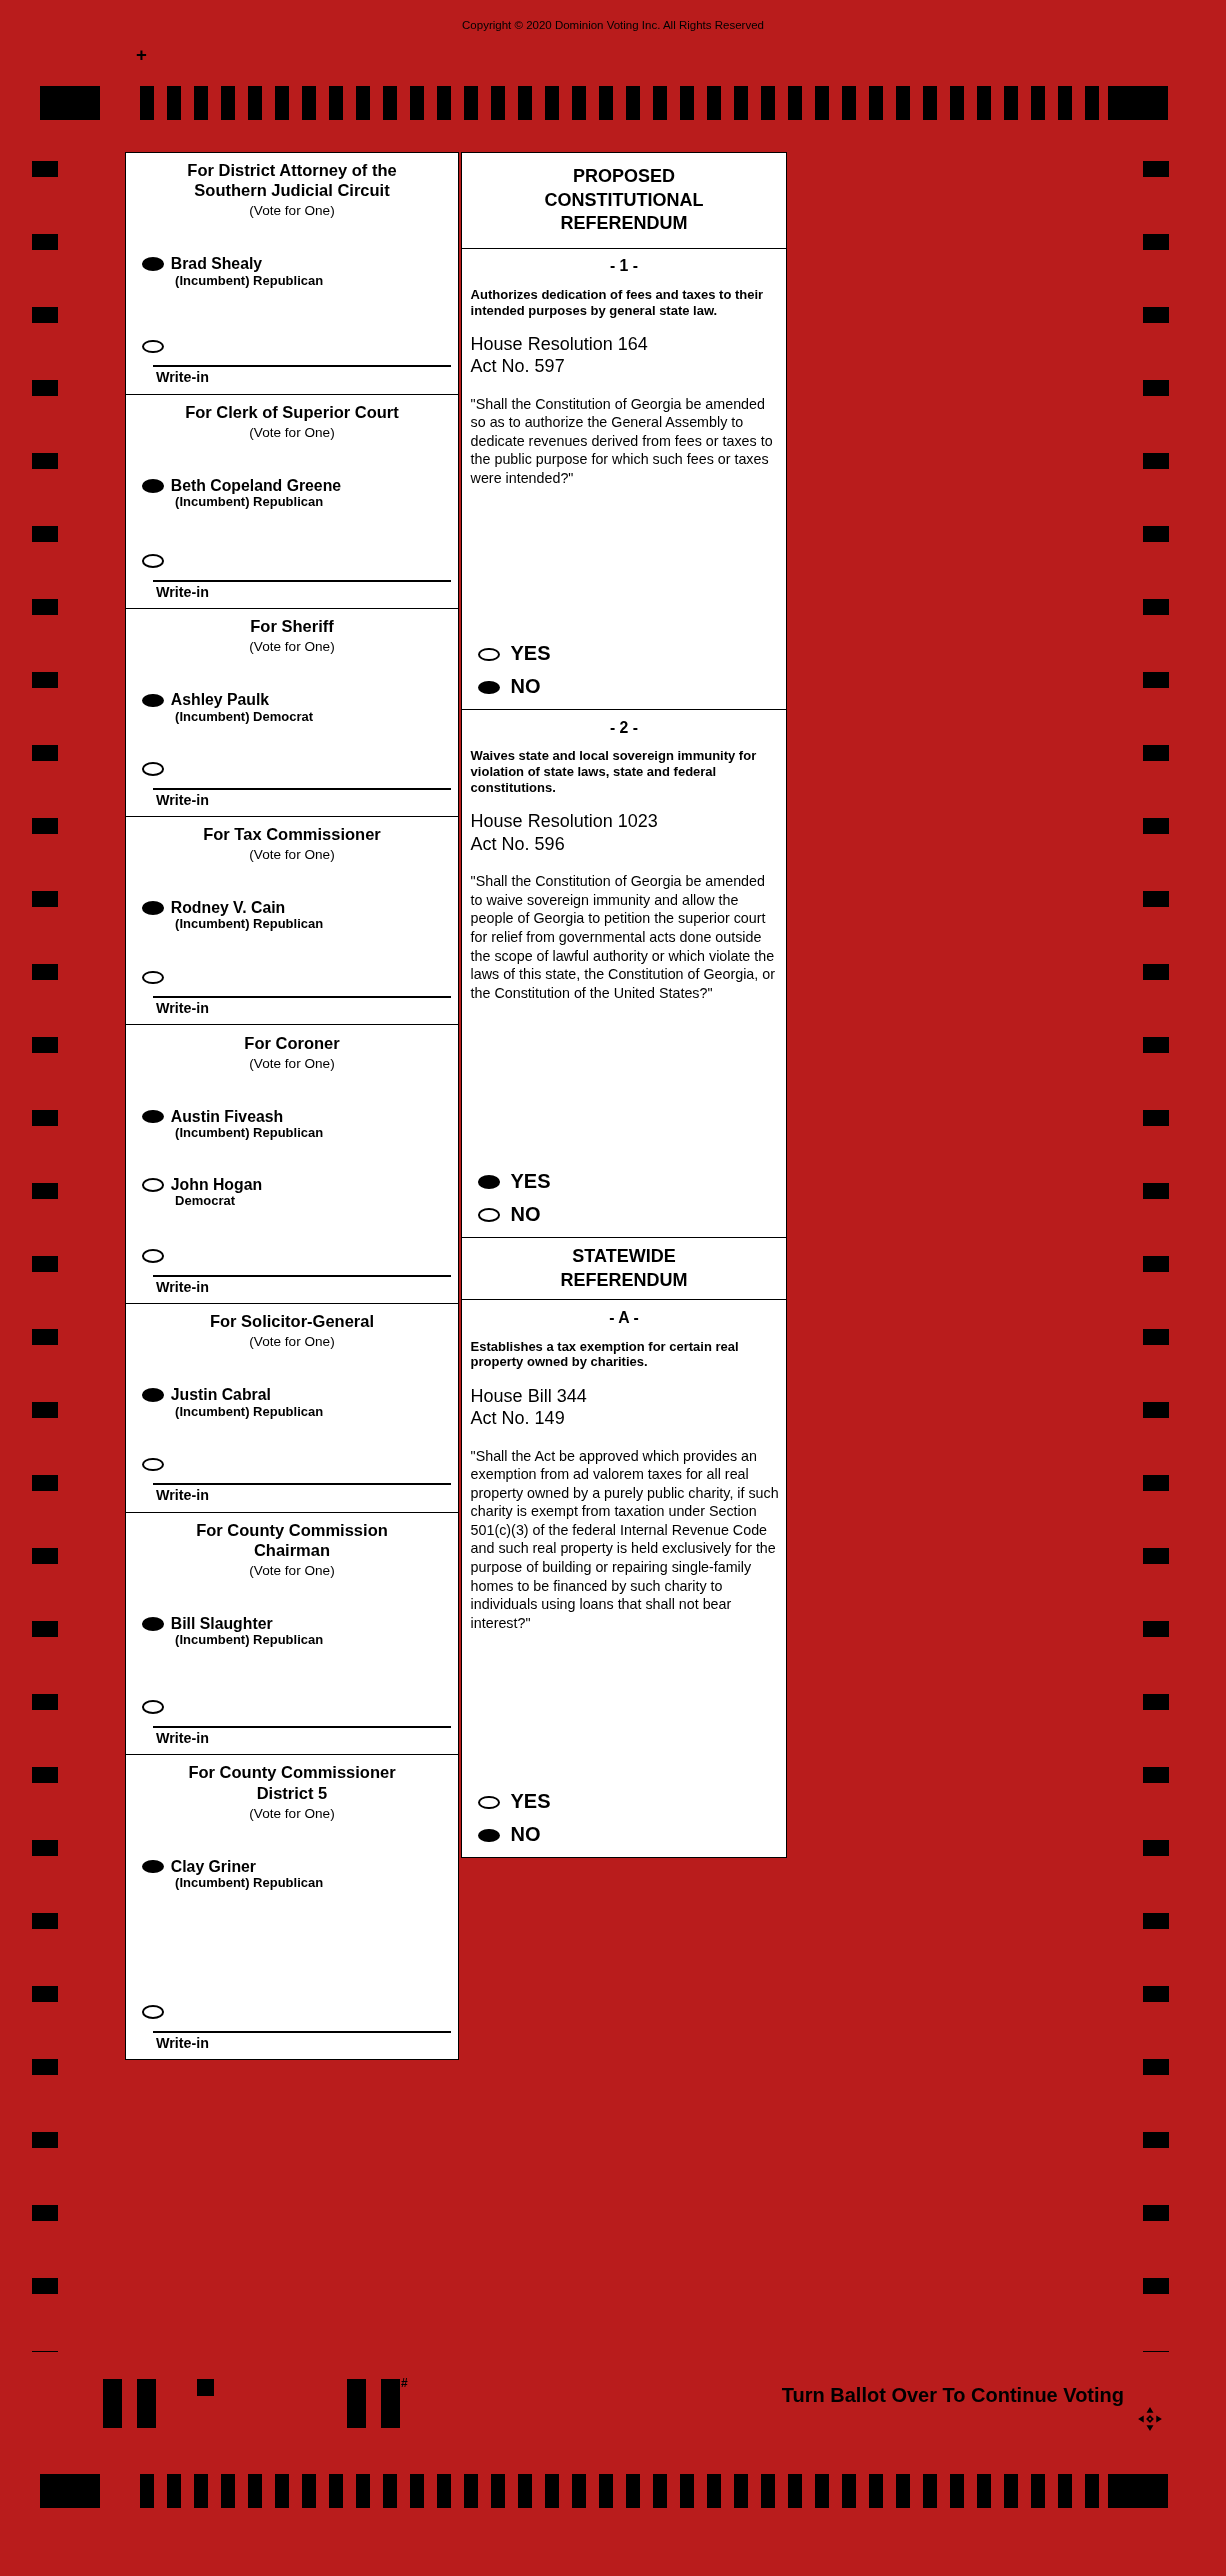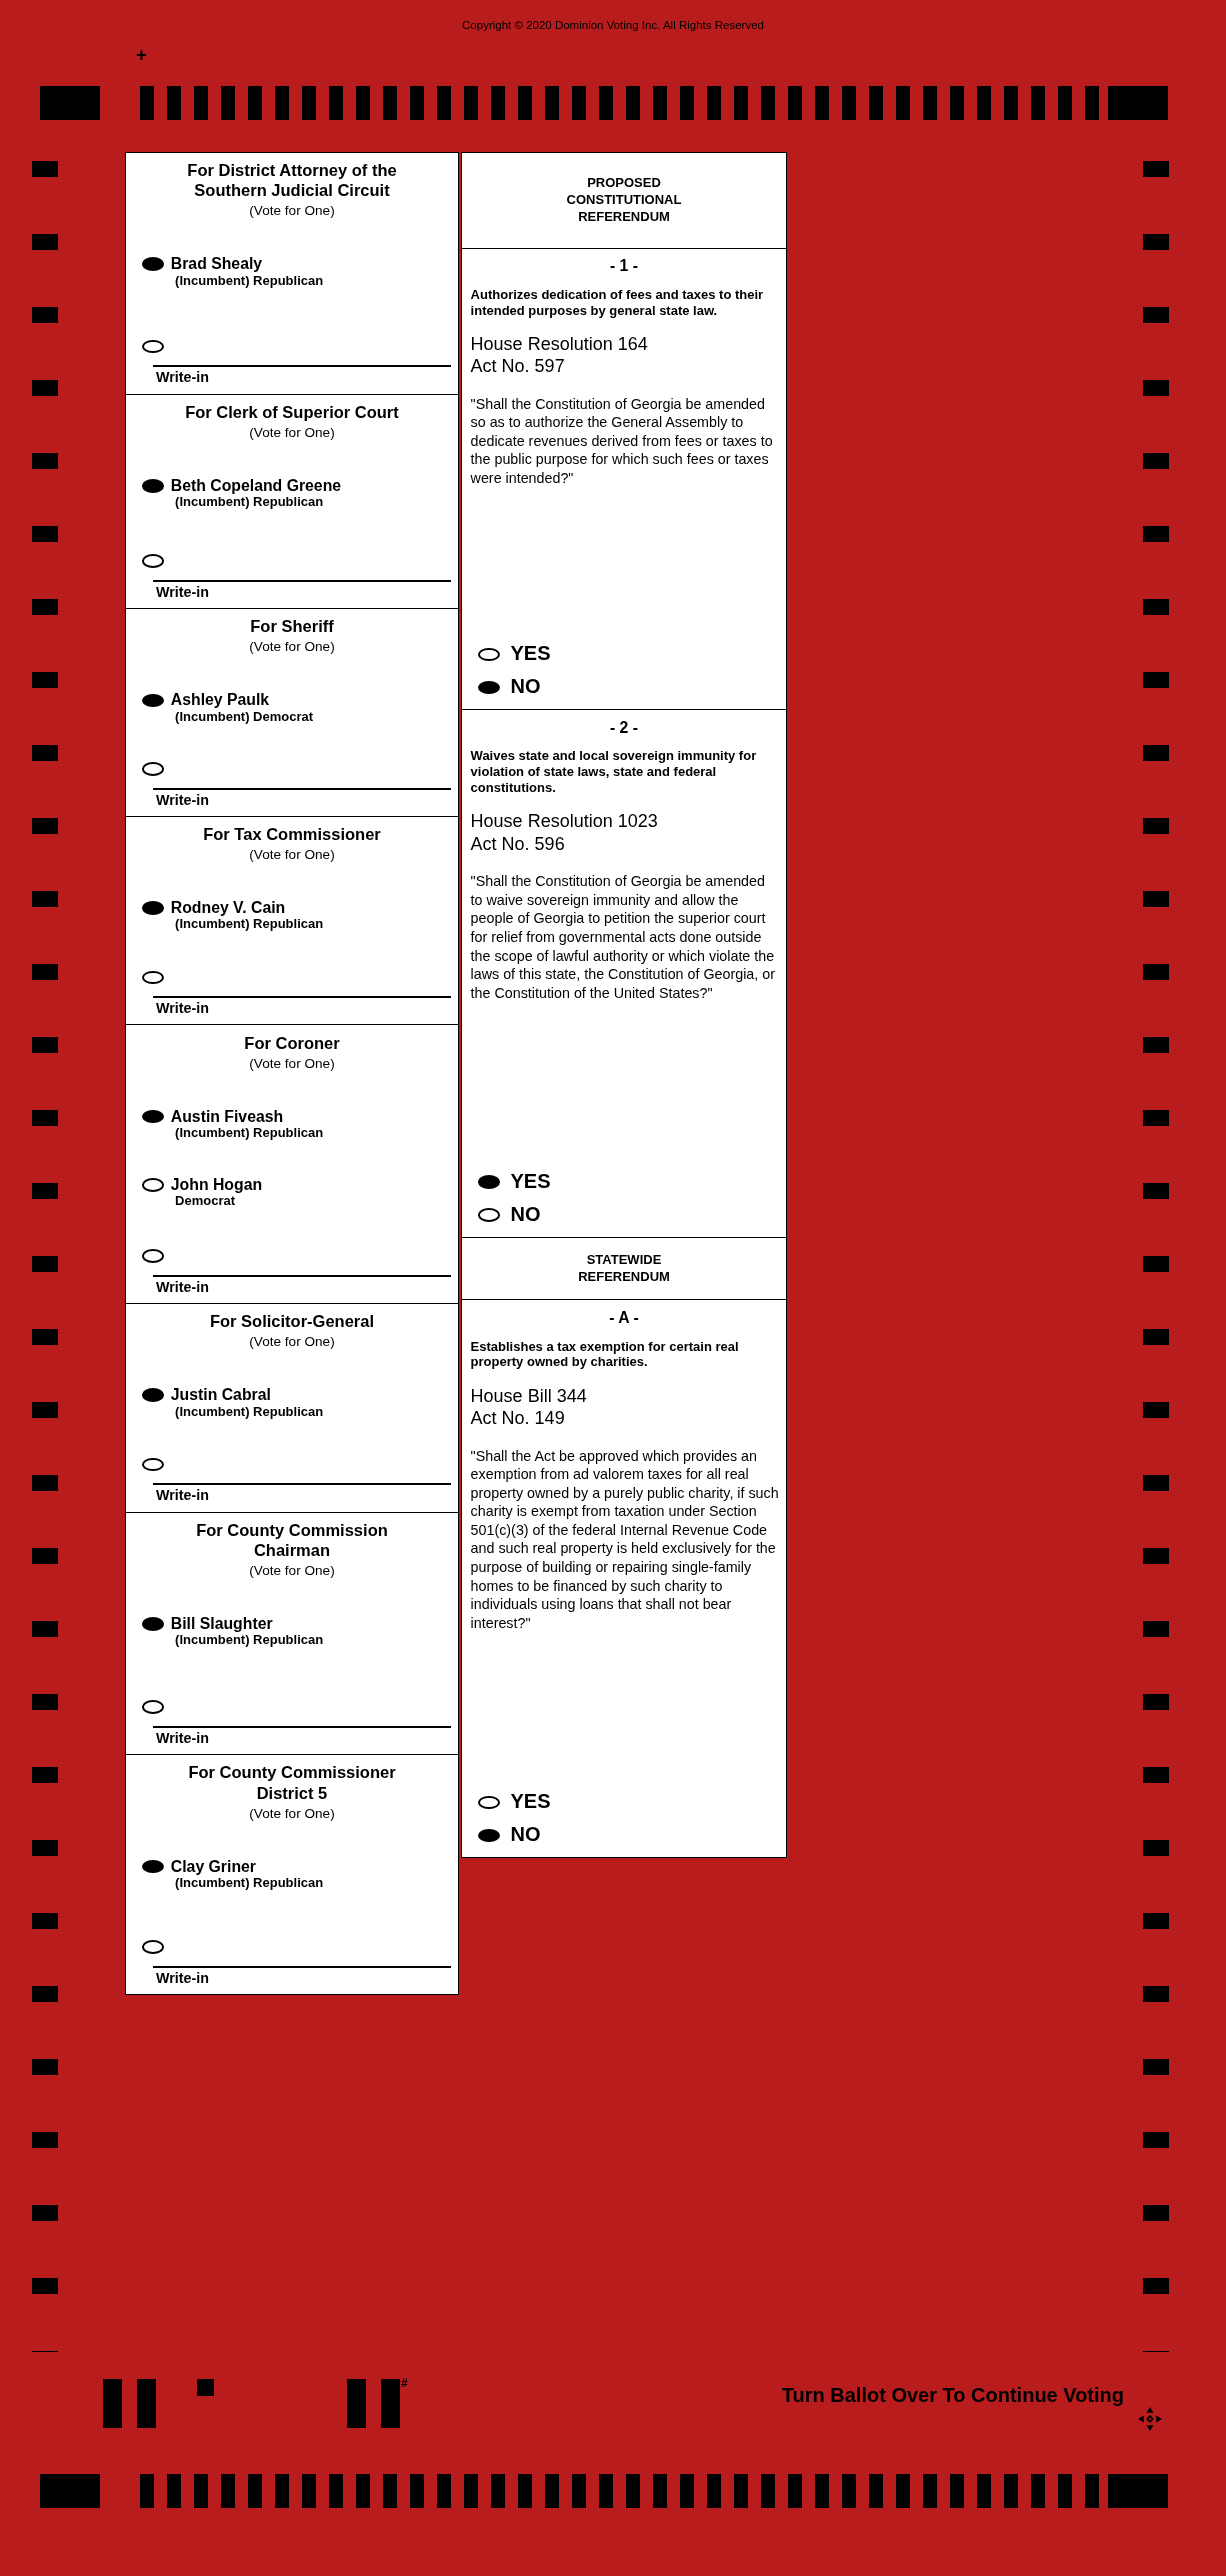--- a/index.html
+++ b/index.html
@@ -36,21 +36,21 @@
   .bubble { display:inline-block; width:22px; height:13.6px; border:2.1px solid #000; border-radius:50%; background:#fff; flex:none; margin-top:2.1px; }
   .bubble.filled { background:#000; }
   .cand-name { font-weight:bold; font-size:15.8px; line-height:1.1; display:block; }
   .cand-detail { font-weight:bold; font-size:13px; line-height:1.3; display:block; margin-left:4.3px; }
   .writein { margin-top:auto; padding-bottom:4.3px; }
   .writein .bubble { margin-left:15.8px; }
   .wline { border-bottom:2.1px solid #000; margin:10px 7.2px 0 27px; }
   .wlabel { font-weight:bold; font-size:14.3px; margin:2.1px 0 4.3px 30px; }
 
   
-  .col-header { text-align:center; font-weight:bold; font-size:13px; line-height:1.3; justify-content:center; }
+  .col-header { text-align:center; font-weight:bold; font-size:18px; line-height:1.3; justify-content:center; }
   .m-num { text-align:center; font-weight:bold; font-size:15.8px; padding-top:8.6px; }
   .m-summary { font-weight:bold; font-size:13px; line-height:1.22; margin:11.5px 8.6px 0 8.6px; }
   .m-ref { font-size:18px; line-height:1.25; margin:14.3px 0 0 8.6px; }
   .m-question { font-size:14.3px; line-height:1.3; margin:17px 7.2px 0 8.6px; }
   .m-options { margin-top:auto; padding-bottom:11.5px; }
   .opt { display:flex; gap:10.7px; align-items:center; padding-left:15.8px; margin-top:10px; }
   .opt-label { font-weight:bold; font-size:20px; }
 
   
   .footer-text { position:absolute; top:2384px; right:102px; font-weight:bold; font-size:20px; }
@@ -225,21 +225,21 @@
             </span>
         </div>
       </div>
       <div class="writein">
         <span class="bubble"></span>
         <div class="wline"></div>
         <div class="wlabel">Write-in</div>
       </div>
     </div>
 
-    <div class="race" style="height:241px">
+    <div class="race" style="height:306px">
       <div class="race-title">
         <div>For County Commissioner</div>
         <div>District 5</div>
       </div>
       <div class="vote-for">(Vote for One)</div>
       <div class="candidates">
         <div class="cand">
           <span class="bubble filled"></span>
           <span>
               <span class="cand-name">Clay Griner</span>

